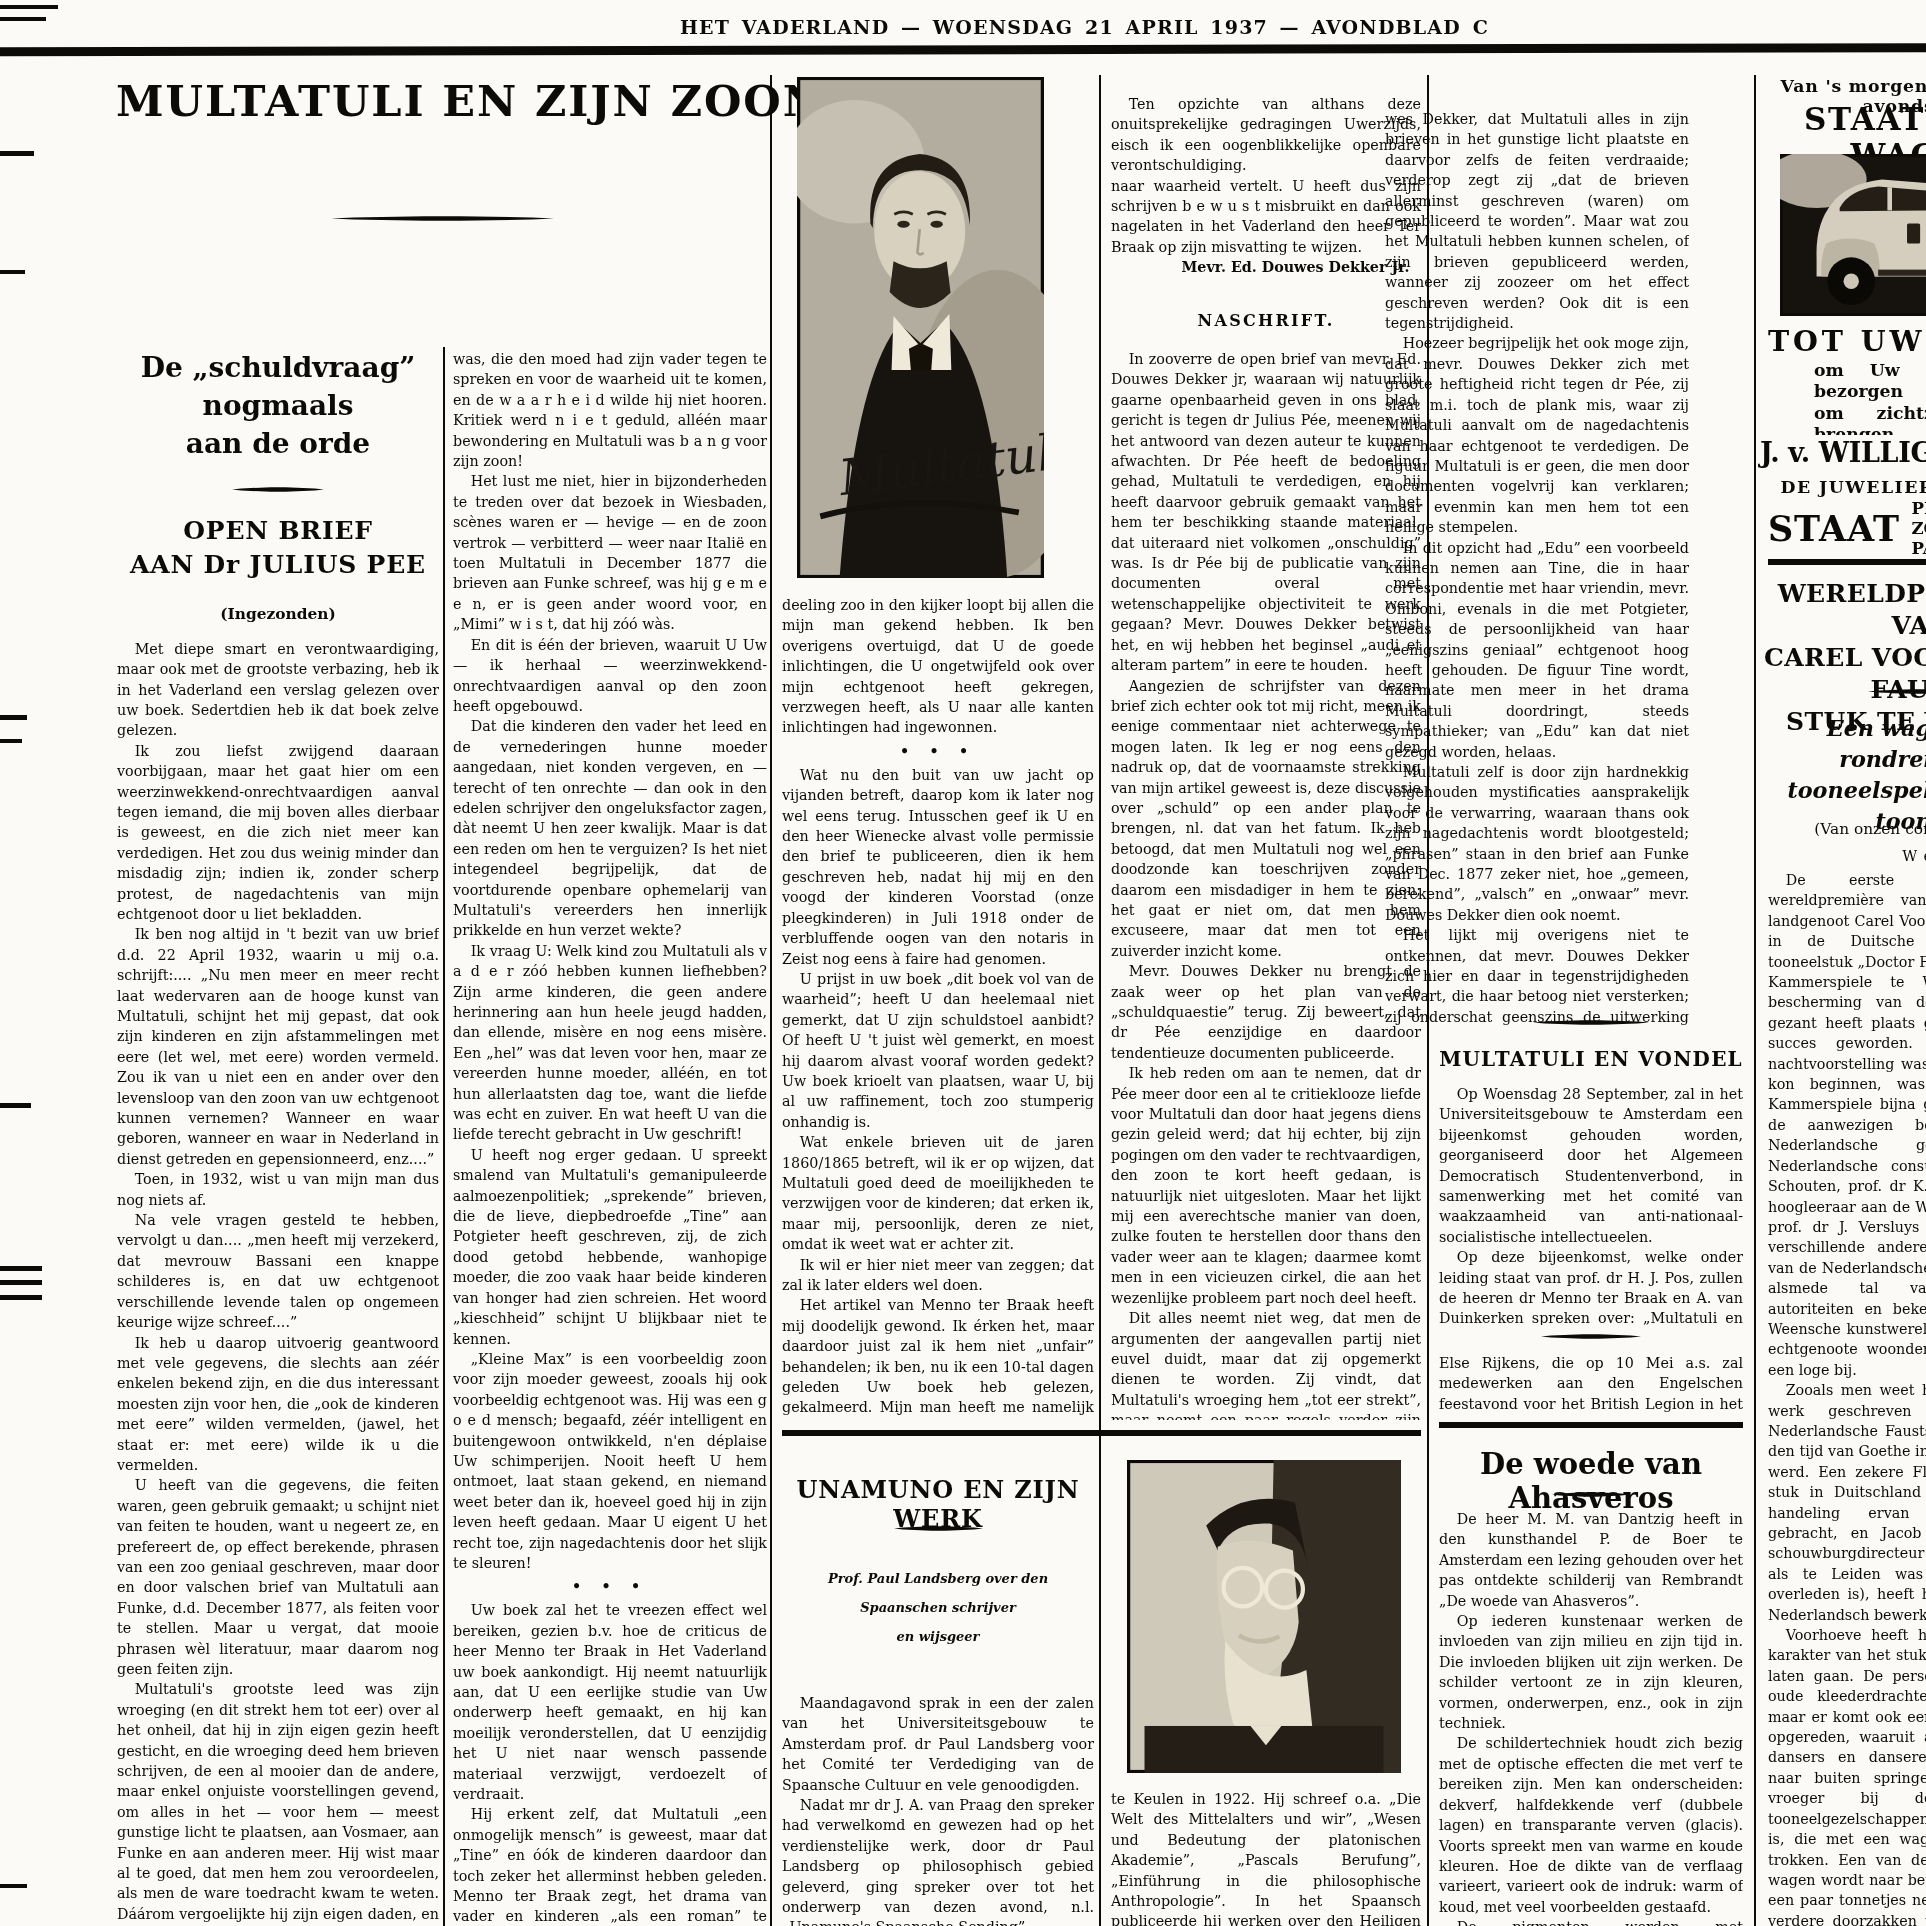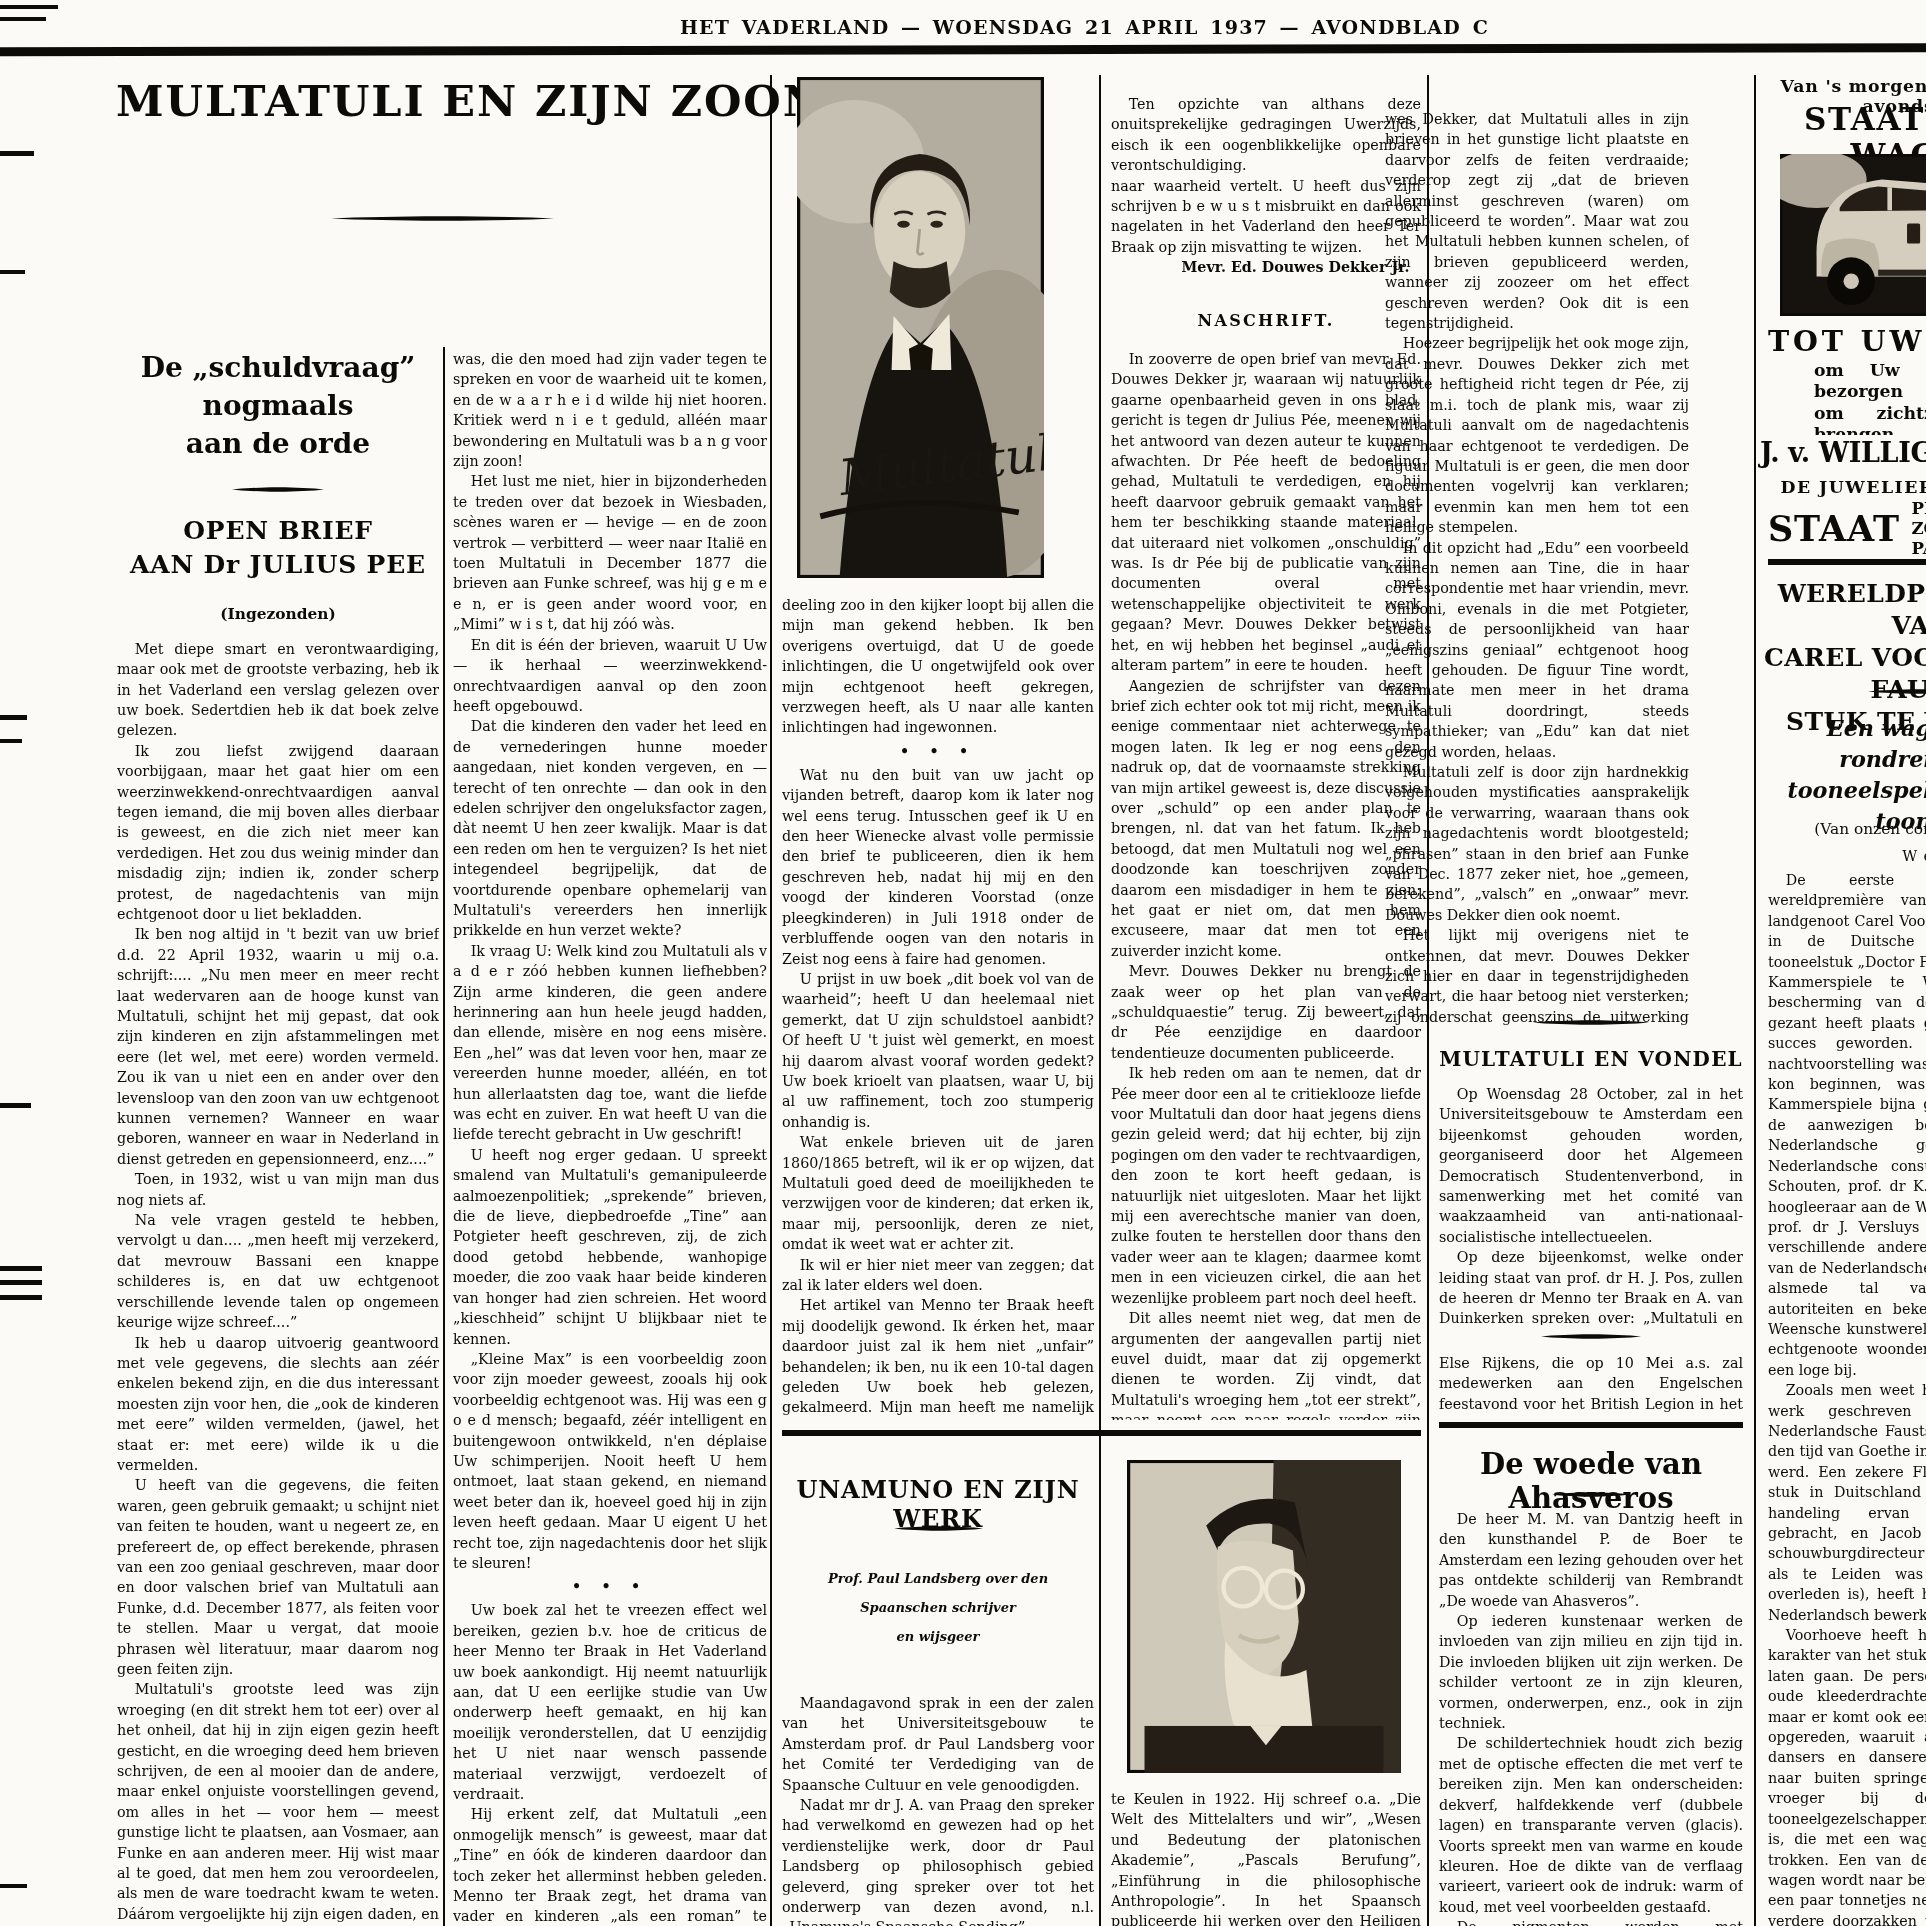--- a/index.html
+++ b/index.html
@@ -171,21 +171,21 @@
         <p class="para">Hoezeer begrijpelijk het ook moge zijn, dat mevr. Douwes Dekker zich met groote heftigheid richt tegen dr Pée, zij slaat m.i. toch de plank mis, waar zij Multatuli aanvalt om de nagedachtenis van haar echtgenoot te verdedigen. De figuur Multatuli is er geen, die men door documenten vogelvrij kan verklaren; maar evenmin kan men hem tot een heilige stempelen.</p>
         <p class="para">In dit opzicht had „Edu” een voorbeeld kunnen nemen aan Tine, die in haar correspondentie met haar vriendin, mevr. Omboni, evenals in die met Potgieter, steeds de persoonlijkheid van haar „eenigszins geniaal” echtgenoot hoog heeft gehouden. De figuur Tine wordt, naarmate men meer in het drama Multatuli doordringt, steeds sympathieker; van „Edu” kan dat niet gezegd worden, helaas.</p>
         <p class="para">Multatuli zelf is door zijn hardnekkig volgehouden mystificaties aansprakelijk voor de verwarring, waaraan thans ook zijn nagedachtenis wordt blootgesteld; „phrasen” staan in den brief aan Funke van Dec. 1877 zeker niet, hoe „gemeen, berekend”, „valsch” en „onwaar” mevr. Douwes Dekker dien ook noemt.</p>
         <p class="para">Het lijkt mij overigens niet te ontkennen, dat mevr. Douwes Dekker zich hier en daar in tegenstrijdigheden verwart, die haar betoog niet versterken; zij onderschat geenszins de uitwerking van het leed, dat Multatuli zijn gezin heeft aangedaan. Het probleem van „Edu” en zijn rancune wordt door de „onmogelijkheid” van Multatuli echter slechts geaccentueerd als een probleem, waarin van eenzijdige „schuld” geen sprake meer kan zijn; evenmin dus van verontschuldigingen, maar wel (en dat geldt zeker ook voor dr Julius Pée) van verheldering.</p>
       </div>
   </div>
   <div class="fusee" style="position:absolute;left:1533px;top:1020px;width:116px;"></div>
   <div class="sechead vondel-h" style="position:absolute;left:1439px;top:1047px;width:304px;">MULTATULI EN VONDEL</div>
   <div class="col" style="left:1439px;top:1084px;width:304px;height:241px;">
     <div>
-        <p class="para">Op Woensdag 28 October, zal in het Universiteitsgebouw te Amsterdam een bijeenkomst gehouden worden, georganiseerd door het Algemeen Democratisch Studentenverbond, in samenwerking met het comité van waakzaamheid van anti-nationaal-socialistische intellectueelen.</p>
+        <p class="para">Op Woensdag 28 September, zal in het Universiteitsgebouw te Amsterdam een bijeenkomst gehouden worden, georganiseerd door het Algemeen Democratisch Studentenverbond, in samenwerking met het comité van waakzaamheid van anti-nationaal-socialistische intellectueelen.</p>
         <p class="para">Op deze bijeenkomst, welke onder leiding staat van prof. dr H. J. Pos, zullen de heeren dr Menno ter Braak en A. van Duinkerken spreken over: „Multatuli en Vondel als dragers van de vrijheidsidee”.</p>
       </div>
   </div>
   <div class="fusee" style="position:absolute;left:1541px;top:1334px;width:100px;"></div>
   <div class="col" style="left:1439px;top:1353px;width:304px;height:65px;">
     <p class="para cont">Else Rijkens, die op 10 Mei a.s. zal medewerken aan den Engelschen feestavond voor het British Legion in het Capitoltheater, zal 4 Mei wederom voor de B.B.C. liederen zingen met medewerking van Hans Schouwman.</p>
   </div>
   <div class="hrule" style="left:1439px;top:1422px;width:304px;height:5.8px;"></div>
   <div class="sechead ahas-h" style="position:absolute;left:1439px;top:1447px;width:304px;">De woede van Ahasveros</div>
   <div class="fusee" style="position:absolute;left:1552px;top:1492px;width:77px;"></div>

